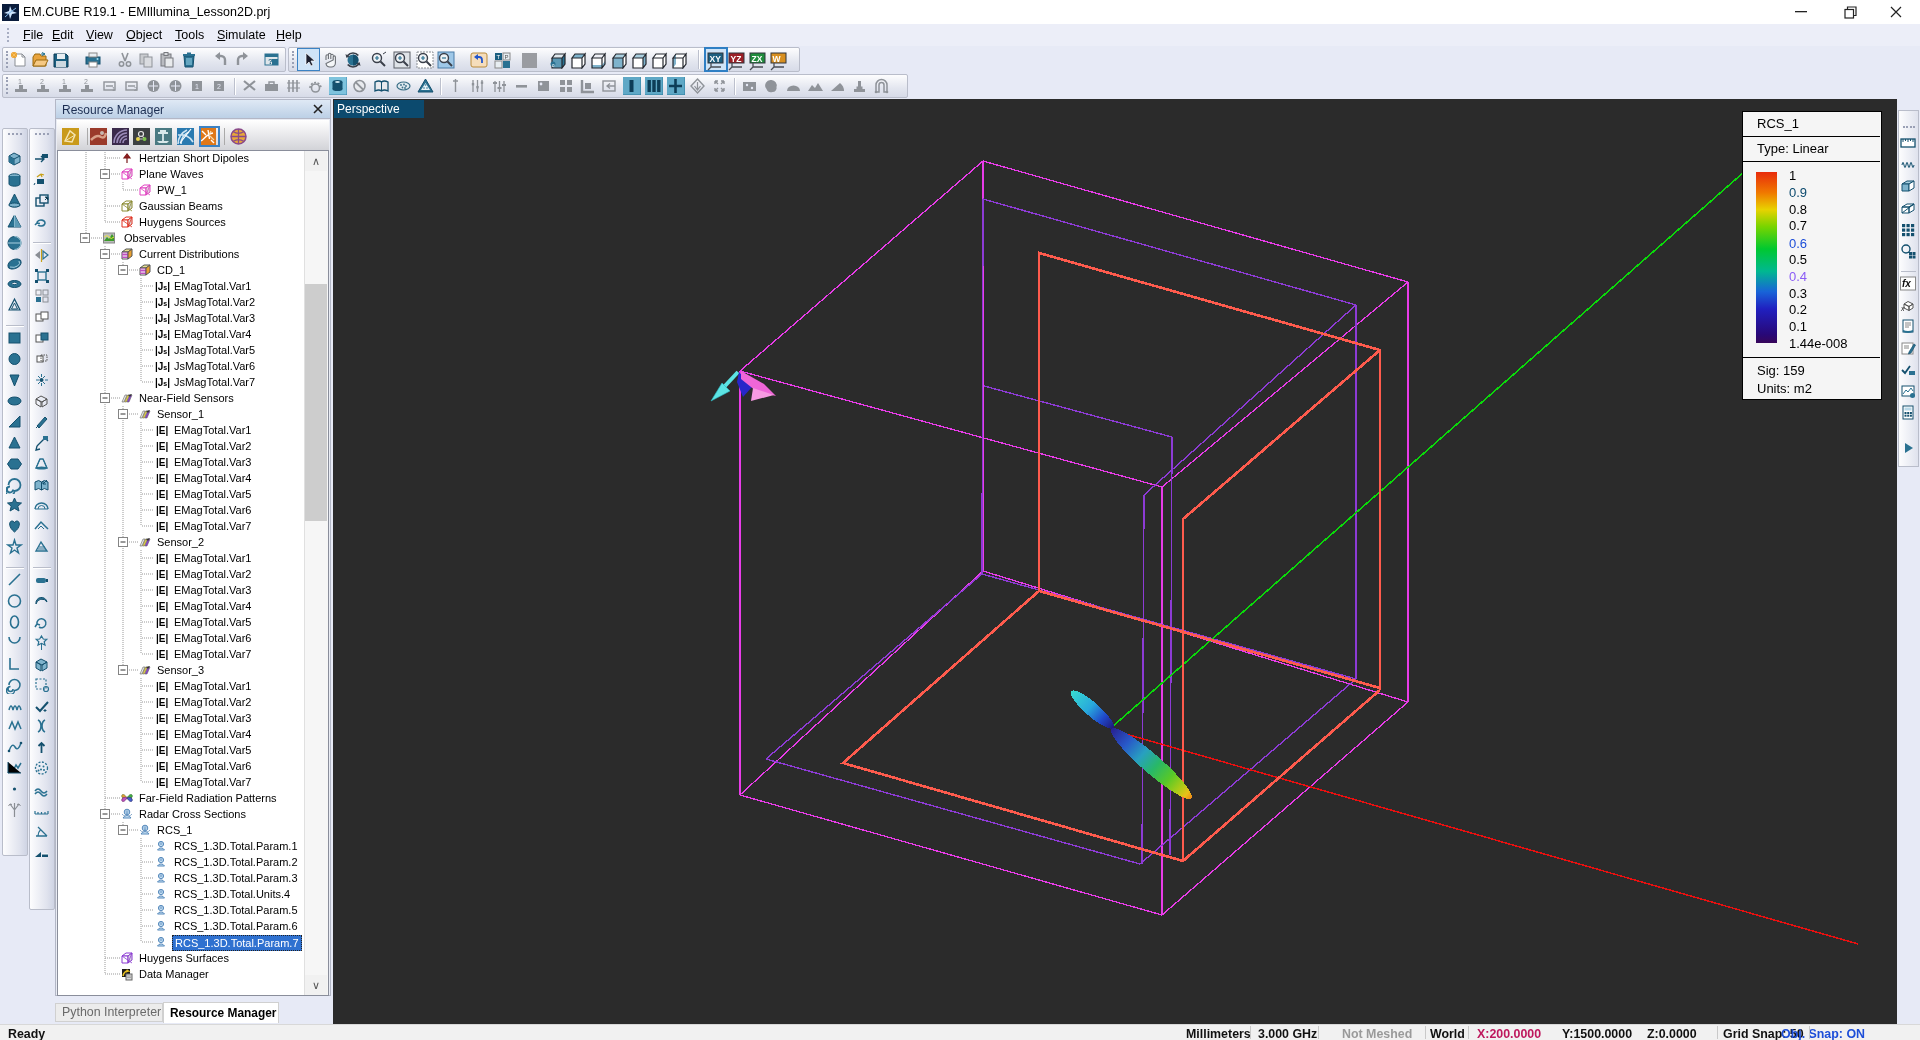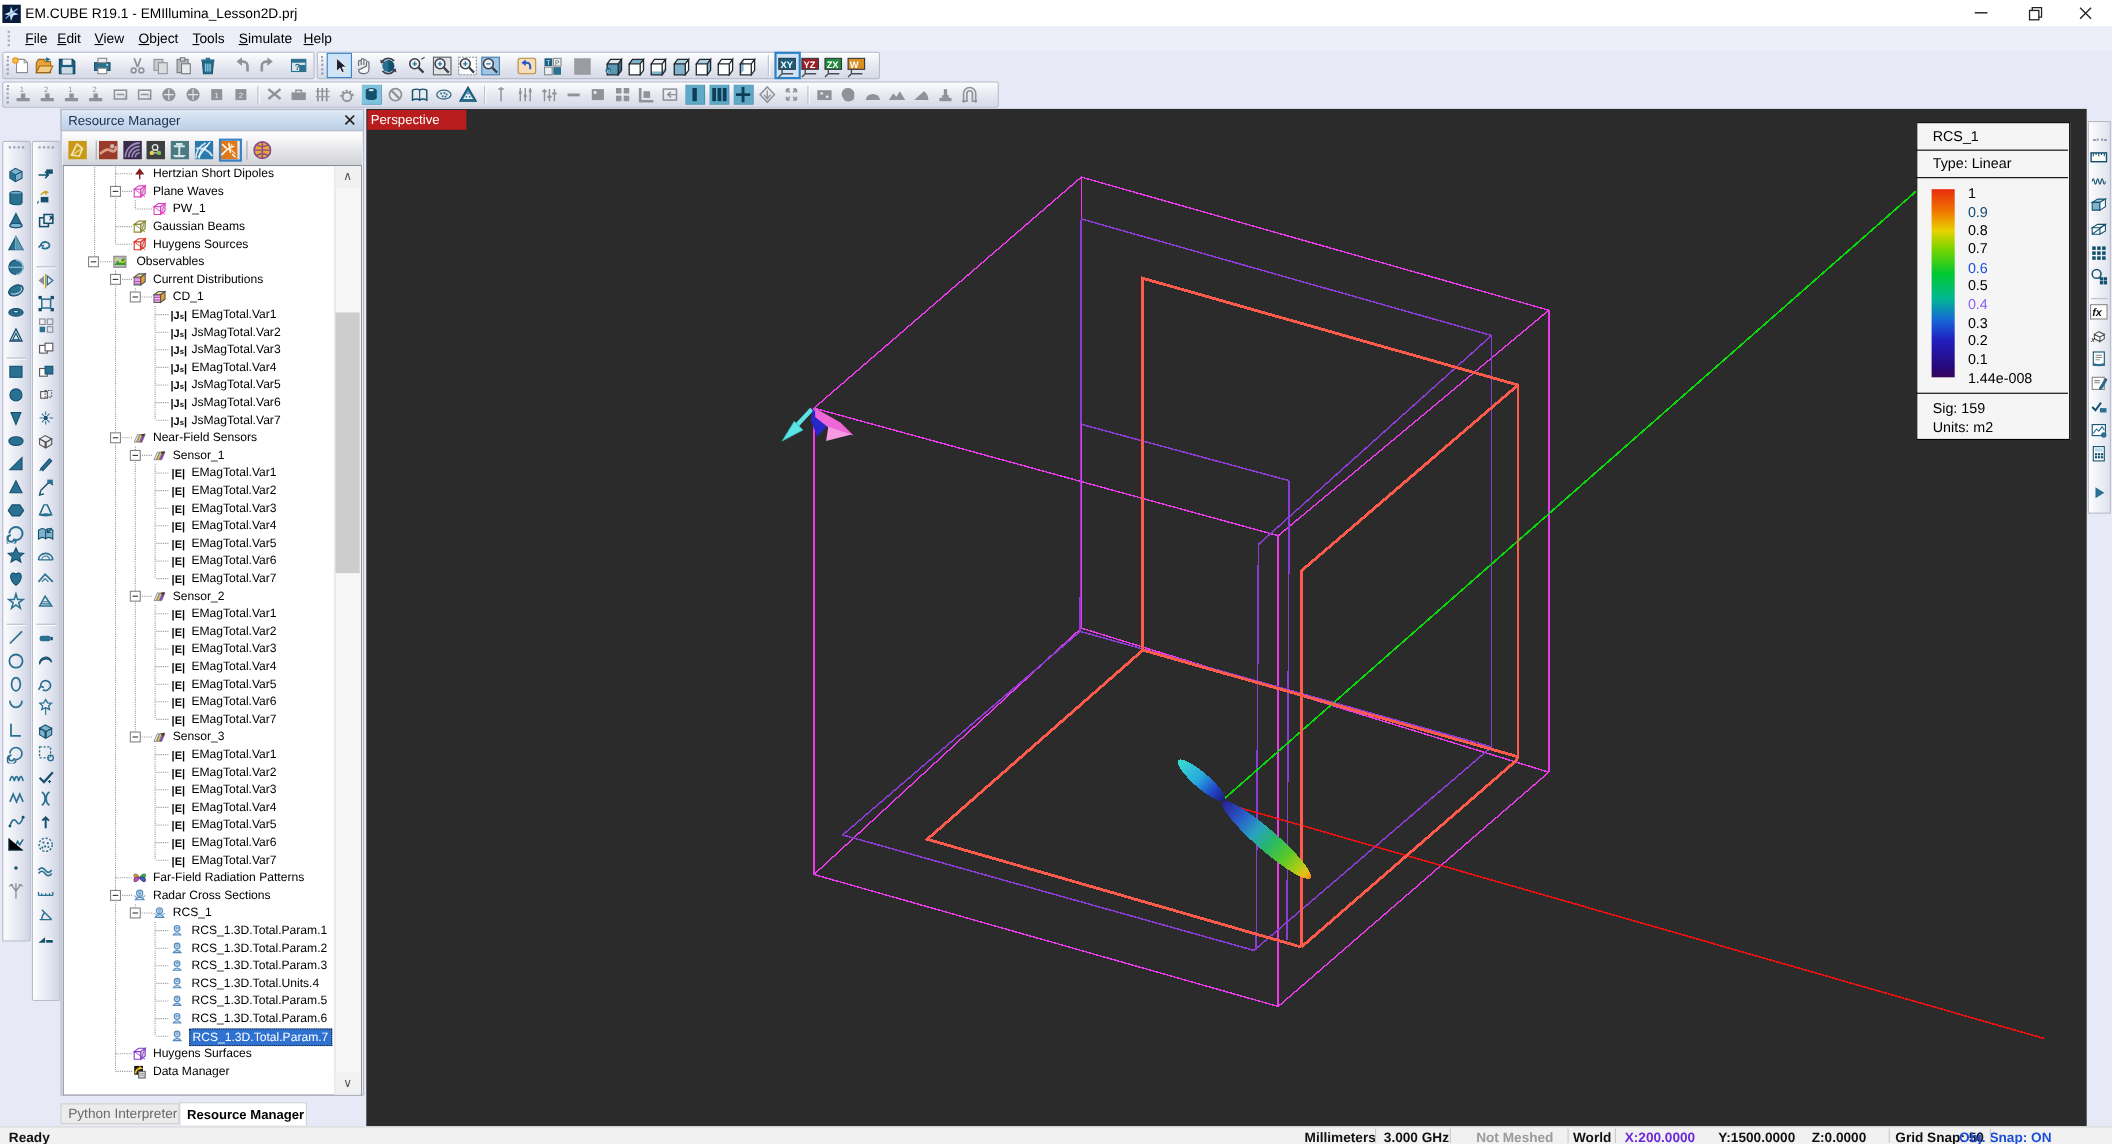--- a/index.html
+++ b/index.html
@@ -10,21 +10,21 @@
 .menu-item u{text-decoration:underline}
 .tbrow1{left:0;top:46px;width:1920px;height:27px;background:#e7eaf6}
 .tbrow2{left:0;top:73px;width:1920px;height:26px;background:#e7eaf6}
 .tb-panel{background:linear-gradient(#fdfdfe,#e3e6ef 60%,#d7dbe8);border:1px solid #b9bdca;border-radius:2px}
 .grip{width:3px;border-left:2px dotted #9aa0b5}
 .vsep{width:1px;background:#bcc0cd;box-shadow:1px 0 0 #fff}
 .statusbar{left:0;top:1024px;width:1920px;height:16px;background:#f1f1f1;border-top:1px solid #d8d8d8}
 .sb-txt{top:1027px;font-size:12.4px;font-weight:600;color:#111;white-space:nowrap}
 .sb-sep{top:1026px;width:1px;height:13px;background:#c9c9c9}
 .viewport{left:333px;top:99px;width:1564px;height:925px;background:#2b2b2b}
-.persp{left:334px;top:100px;width:90px;height:18px;background:#b91c1c;color:#fff;font-size:12px;padding:2px 0 0 3px}
+.persp{left:334px;top:100px;width:90px;height:18px;background:#0c4a6e;color:#fff;font-size:12px;padding:2px 0 0 3px}
 .legend{left:1742px;top:111px;width:140px;height:289px;background:#f5f5f5;border:1px solid #000;font-size:13px;color:#000}
 .lpanel-bg{left:0;top:99px;width:333px;height:925px;background:#e7eaf6}
 .rm-panel{left:55px;top:99px;width:276px;height:897px;background:#e9ecf4;border:1px solid #b3b7c6}
 .rm-title{left:55px;top:99px;width:276px;height:20px;background:linear-gradient(#dfe9f5,#bcd0e6);border:1px solid #b3b7c6;color:#1c2e52;font-size:12px;padding:3px 0 0 6px}
 .rm-icons{left:57px;top:120px;width:272px;height:30px;background:linear-gradient(#ffffff,#d2d3d8)}
 .tree-box{left:57px;top:150px;width:272px;height:846px;background:#fff;border:1px solid #8a8e9b}
 .trow{position:absolute;left:0;height:16px;font-size:11px;color:#000;white-space:nowrap}
 .scrollbar{left:304px;top:151px;width:24px;height:844px;background:#f6f6f6}
 .sb-btn{position:absolute;left:1px;width:22px;height:20px;background:#f1f1f1;color:#555;text-align:center;font-size:11px;line-height:20px}
 .sb-thumb{position:absolute;left:1px;width:22px;background:#cdcdcd}
@@ -1326,21 +1326,21 @@
   </svg>
 <svg class="abs" style="left:1902px;top:441px" width="14" height="14">
     <path d="M3 2 l8 5 -8 5 z" fill="#2a7191"></path>
   </svg>
 <div class="abs statusbar"></div>
 <div class="abs sb-txt" style="left:8px">Ready</div>
 <div class="abs sb-txt" style="left:1186px;color:#111">Millimeters</div>
 <div class="abs sb-txt" style="left:1258px;color:#111">3.000 GHz</div>
 <div class="abs sb-txt" style="left:1342px;color:#9a9a9a">Not Meshed</div>
 <div class="abs sb-txt" style="left:1430px;color:#111">World</div>
-<div class="abs sb-txt" style="left:1477px;color:#6d28d9">X:200.0000</div>
+<div class="abs sb-txt" style="left:1477px;color:#be185d">X:200.0000</div>
 <div class="abs sb-txt" style="left:1562px;color:#111">Y:1500.0000</div>
 <div class="abs sb-txt" style="left:1647px;color:#111">Z:0.0000</div>
 <div class="abs sb-txt" style="left:1723px;color:#111">Grid Snap: 50</div>
 <div class="abs sb-txt" style="left:1781px;color:#1d4ed8">Obj. Snap: ON</div>
 <div class="abs sb-sep" style="left:1250px"></div>
 <div class="abs sb-sep" style="left:1318px"></div>
 <div class="abs sb-sep" style="left:1425px"></div>
 <div class="abs sb-sep" style="left:1468px"></div>
 <div class="abs sb-sep" style="left:1717px"></div>
 <div class="abs sb-sep" style="left:1809px"></div>

